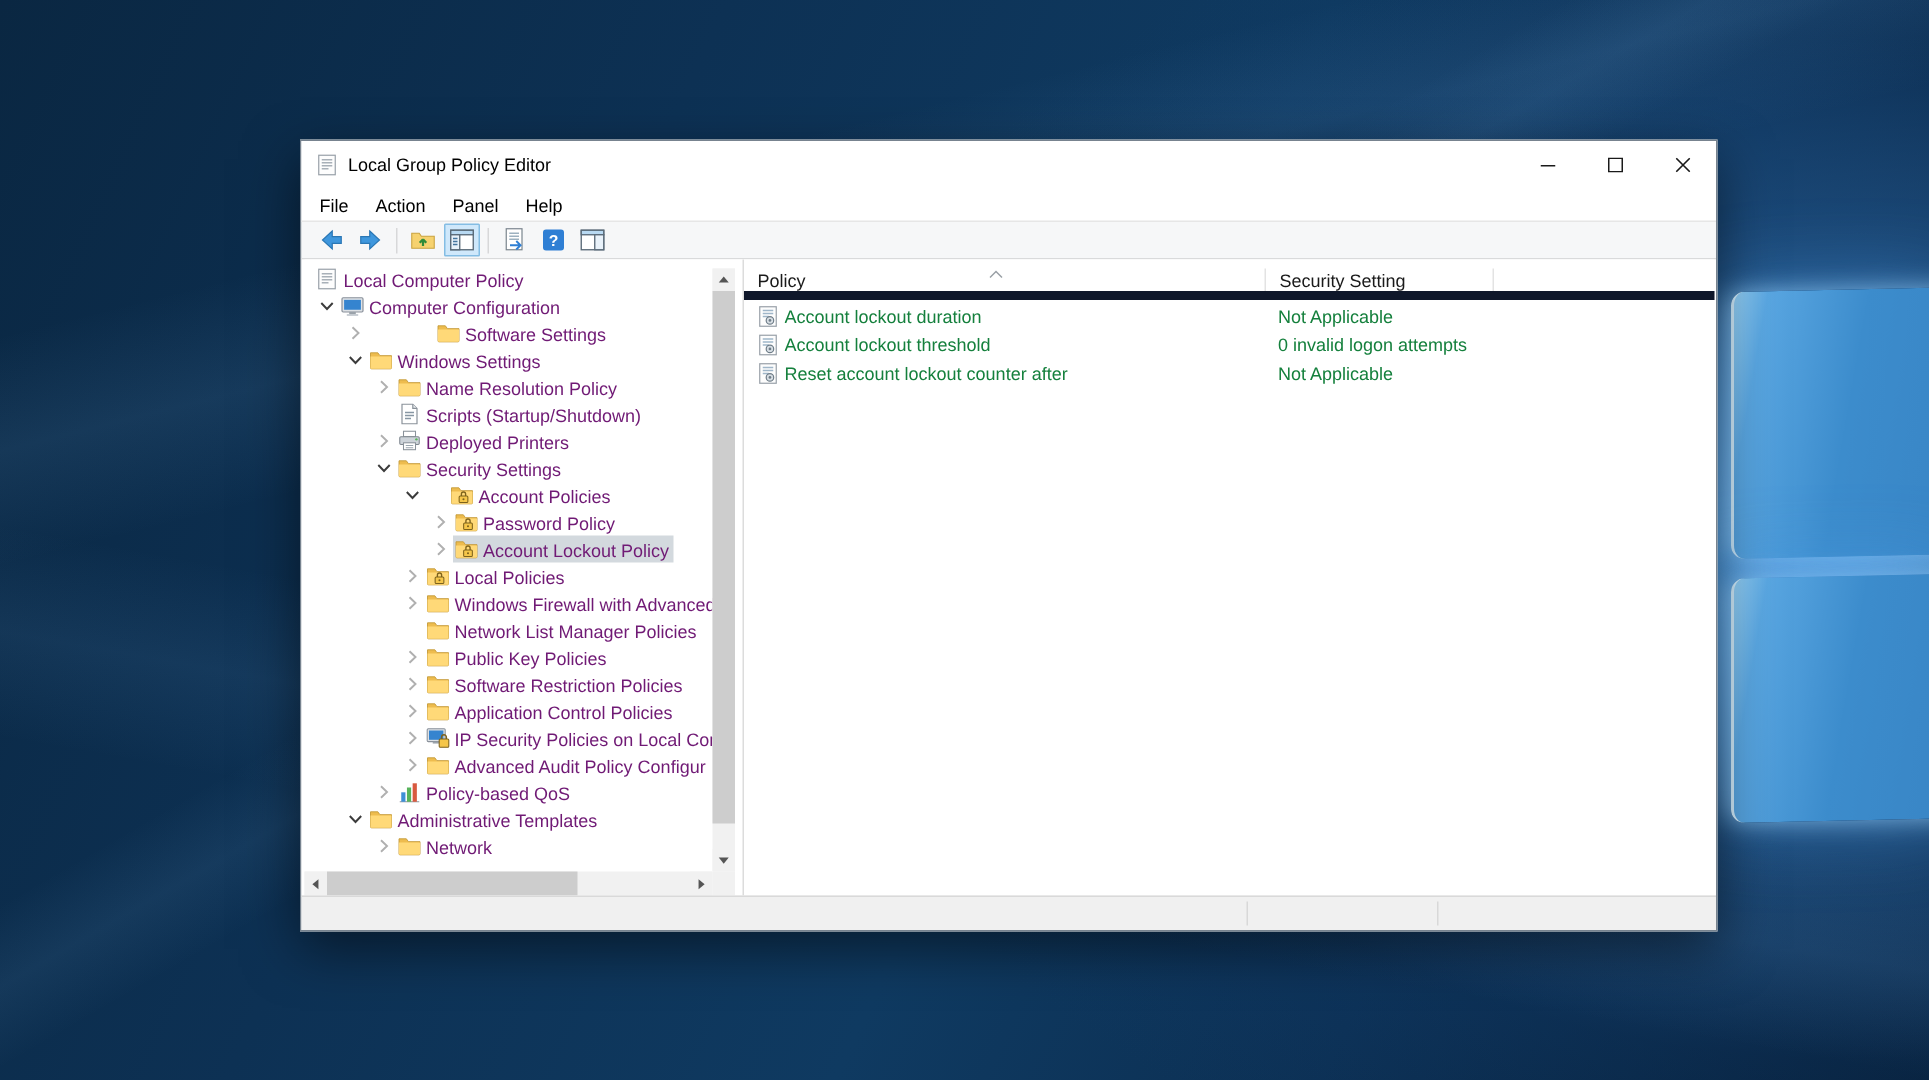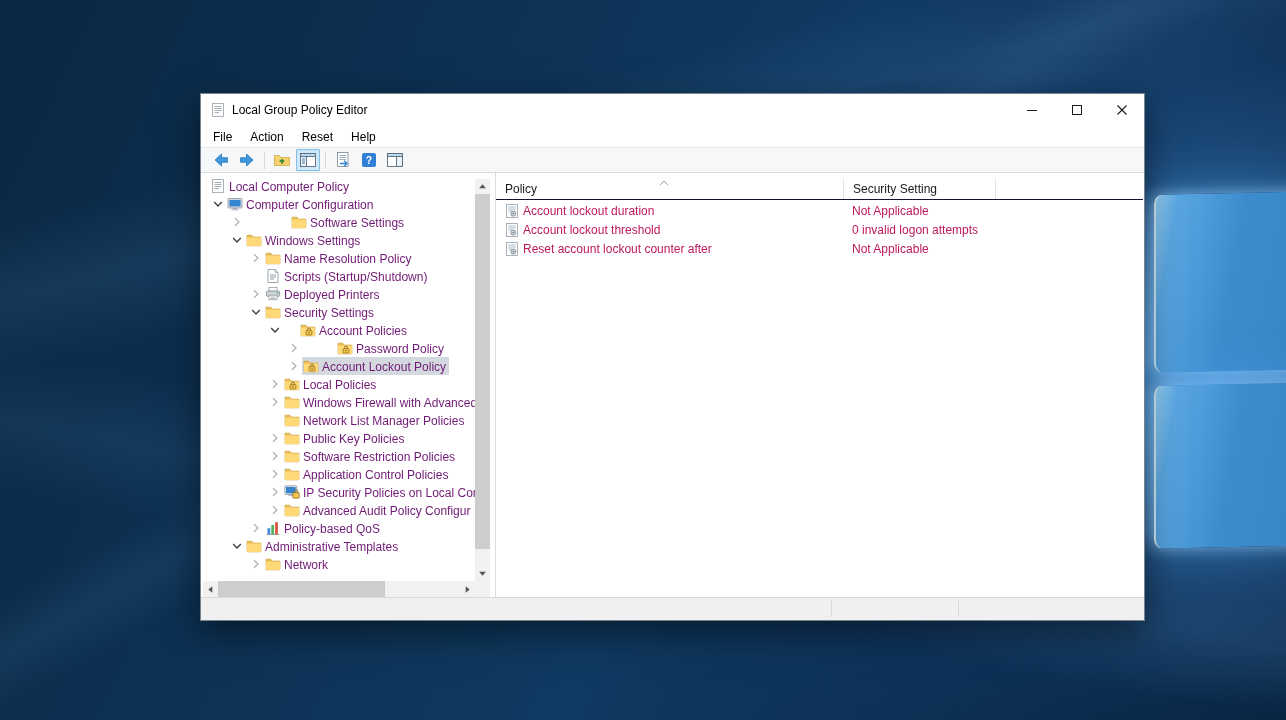--- a/index.html
+++ b/index.html
@@ -67,27 +67,27 @@
   .sbtn{position:absolute;width:15px;height:15px;display:flex;align-items:center;justify-content:center;background:#f1f1f1;}
   .sbtn.up{top:0;} .sbtn.down{bottom:0;}
   .vthumb{position:absolute;left:0;top:15px;width:15px;height:355px;background:#cdcdcd;}
   .hscroll{position:absolute;left:0;right:15px;bottom:0;height:16px;background:#f1f1f1;}
   .sbtn.left{left:0;top:0;height:16px;} .sbtn.right{right:0;top:0;height:16px;}
   .hthumb{position:absolute;left:15px;top:0;width:167px;height:16px;background:#cdcdcd;}
   .scorner{position:absolute;right:0;bottom:0;width:15px;height:16px;background:#f1f1f1;}
 
   
   .list-pane{position:absolute;left:295px;right:1px;top:0;bottom:0;background:#fff;}
-  .lv-header{position:absolute;top:6px;left:0;right:0;height:21px;display:flex;border-bottom:1px solid #0f172a;}
+  .lv-header{position:absolute;top:6px;left:0;right:0;height:21px;display:flex;border-bottom:6px solid #0f172a;}
   .lv-col{display:flex;align-items:center;padding-left:9px;border-right:1px solid #e3e3e3;font-size:12px;color:#1a1a1a;}
   .lv-col.col1{width:348px;position:relative;}
   .lv-col.col2{width:152px;}
   .sort{position:absolute;top:1px;left:162px;}
   .lv-rows{position:absolute;top:28px;left:0;right:0;bottom:0;overflow:hidden;}
-  .list-row{height:19px;display:flex;align-items:center;font-size:12px;color:#be185d;white-space:nowrap;}
+  .list-row{height:19px;display:flex;align-items:center;font-size:12px;color:#15803d;white-space:nowrap;}
   .li-icon{width:16px;height:16px;flex:0 0 16px;margin-left:8px;}
   .li-policy{margin-left:3px;width:329px;flex:0 0 329px;overflow:hidden;}
   .li-setting{overflow:hidden;}
 
   
   .statusbar{position:absolute;left:0;right:0;bottom:0;height:23px;background:#f0f0f0;border-top:1px solid #d9d9d9;}
   .sb-sep{position:absolute;top:3px;bottom:3px;width:1px;background:#d8d8d8;}
   .sb-sep.sep1{left:630px;} .sb-sep.sep2{left:757px;}
 </style>
 </head>
@@ -126,21 +126,21 @@
           <svg width="10" height="10" viewBox="0 0 10 10">
               <path d="M0.5 0.5 L9.5 9.5 M9.5 0.5 L0.5 9.5" stroke="#1a1a1a" stroke-width="1.1"></path>
             </svg>
         </div>
       </div>
     </div>
 
     <div class="menubar">
       <span class="menu-item">File</span>
       <span class="menu-item">Action</span>
-      <span class="menu-item">Reset</span>
+      <span class="menu-item">Panel</span>
       <span class="menu-item">Help</span>
     </div>
 
     <div class="toolbar" id="toolbar">
         <div class="tb-btn">
           <span>
             <svg width="20" height="20" viewBox="0 0 20 20">
               <path d="M10.5 4 L4 10 L10.5 16 V12.3 H16.5 V7.7 H10.5 Z" fill="#3f97dd" stroke="#2a77b5" stroke-width="0.8"></path>
             </svg>
           </span>
@@ -341,21 +341,21 @@
                     <path d="M1 3.2 h4.9 l1.4 1.9 H15 v8.1 a0.7 0.7 0 0 1 -0.7 0.7 H1.7 A0.7 0.7 0 0 1 1 13.2 z" fill="#eebc4e" stroke="#c49a39" stroke-width="0.6"></path>
                     <path d="M1 5.6 H15 V13.2 a0.7 0.7 0 0 1 -0.7 0.7 H1.7 A0.7 0.7 0 0 1 1 13.2 z" fill="#ffd978"></path>
                     <path d="M7.6 8.6 V7.4 a1.4 1.4 0 0 1 2.8 0 V8.6" fill="none" stroke="#7d621c" stroke-width="0.9"></path>
                     <rect x="6.1" y="8.6" width="5.8" height="4.4" rx="0.7" fill="#f5c64a" stroke="#7d621c" stroke-width="0.7"></rect>
                     <circle cx="9" cy="10.8" r="0.7" fill="#7d621c"></circle>
                   </svg>
                 </span>
                 <span class="tree-label">Account Policies</span>
               </span>
             </div>
-            <div class="tree-row" style="padding-left: 82px; gap: 34px;">
+            <div class="tree-row" style="padding-left: 82px;">
               <span class="chevron">
                 <svg width="16" height="16" viewBox="0 0 16 16">
                   <path d="M6 4.2 L10 8 L6 11.8" fill="none" stroke="#b0b0b0" stroke-width="1.3"></path>
                 </svg>
               </span>
               <span class="node">
                 <span class="tree-icon">
                   <svg width="16" height="16" viewBox="0 0 16 16">
                     <path d="M1 3.2 h4.9 l1.4 1.9 H15 v8.1 a0.7 0.7 0 0 1 -0.7 0.7 H1.7 A0.7 0.7 0 0 1 1 13.2 z" fill="#eebc4e" stroke="#c49a39" stroke-width="0.6"></path>
                     <path d="M1 5.6 H15 V13.2 a0.7 0.7 0 0 1 -0.7 0.7 H1.7 A0.7 0.7 0 0 1 1 13.2 z" fill="#ffd978"></path>

